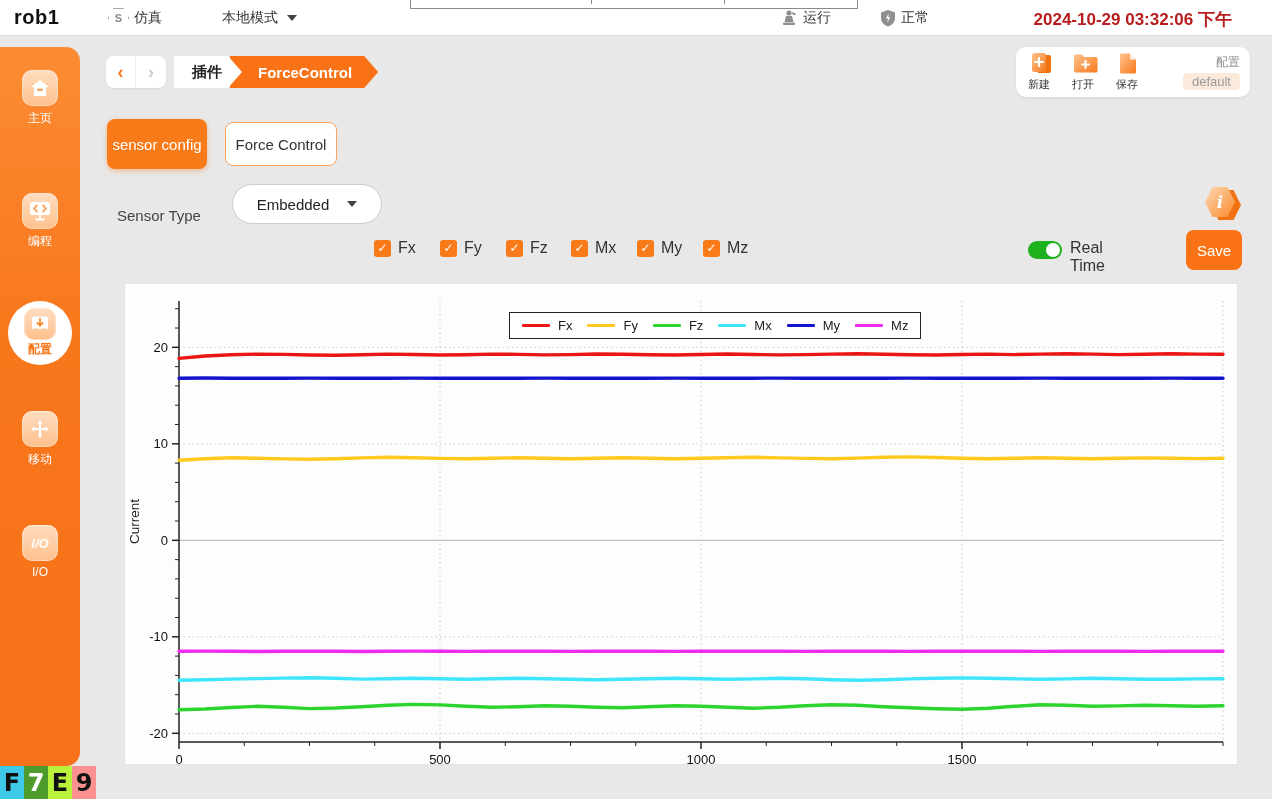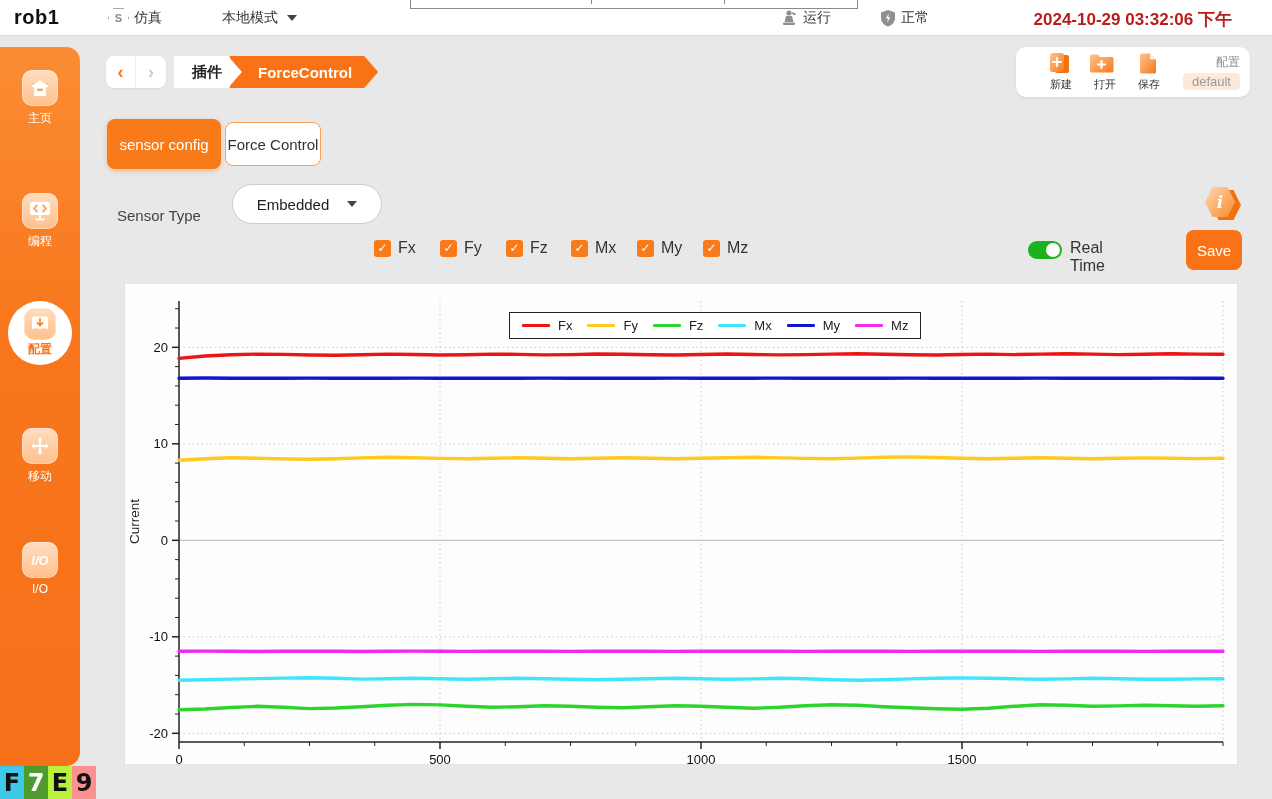--- a/index.html
+++ b/index.html
@@ -27,21 +27,21 @@
   .nav-item { display:flex; flex-direction:column; align-items:center; gap:4px; cursor:pointer; }
   .tile { width:36px; height:36px; border-radius:10px; background:linear-gradient(180deg,#ffddc0,#ffc08d);
           display:flex; align-items:center; justify-content:center; color:#fff; font-weight:bold;
           box-shadow:inset 0 0 0 1px rgba(255,255,255,.35); }
   .nav-label { font-size:12px; color:#fff; }
   .nav-home { margin-top:23px; } .nav-prog { margin-top:39px; }
   .nav-sel-wrap { margin-top:24px; width:64px; height:64px; border-radius:50%; background:#fff;
                   display:flex; flex-direction:column; align-items:center; justify-content:center; gap:1px; }
   .nav-sel-wrap .tile { width:32px; height:32px; }
   .nav-sel-wrap .nav-label { color:#f97316; font-weight:bold; }
-  .nav-move { margin-top:36px; } .nav-io { margin-top:30px; }
+  .nav-move { margin-top:19px; } .nav-io { margin-top:30px; }
   .io-text { font-size:13px; font-weight:bold; color:#fff; font-style:italic; }
   .speed-block { margin-top:auto; display:flex; flex-direction:column; align-items:center; }
   .speed-pct { color:#fff; font-size:20px; font-weight:bold; }
   .speed-rule { width:56px; height:2px; background:#fff; margin:6px 0 12px; }
   .speed-mm { color:#fff; font-size:14px; }
   .play-btn { margin:18px 0 24px; width:42px; height:42px; border-radius:50%; background:#ffe7d4;
               display:flex; align-items:center; justify-content:center; cursor:pointer; }
   .play-tri { width:0; height:0; border-left:14px solid #f97316; border-top:9px solid transparent; border-bottom:9px solid transparent; margin-left:4px; }
 
   
@@ -57,29 +57,29 @@
   .histbtn.back { color:#f97316; border-right:1px solid #eee; }
   .histbtn.fwd { color:#ccc; }
   .crumb { display:flex; align-items:center; font-size:15px; font-weight:bold; height:32px; }
   .crumb-plugin { background:#fff; color:#222; padding:0 20px 0 18px; margin-left:8px; z-index:2;
       clip-path:polygon(0 0,calc(100% - 14px) 0,100% 50%,calc(100% - 14px) 100%,0 100%); }
   .crumb-active { background:#f97316; color:#fff; padding:0 26px 0 28px; margin-left:-12px;
       clip-path:polygon(0 0,calc(100% - 14px) 0,100% 50%,calc(100% - 14px) 100%,0 100%); }
 
   .toolbar-card { position:absolute; left:920px; top:11px; width:234px; height:50px; background:#fff; border-radius:10px;
       box-shadow:0 1px 3px rgba(0,0,0,.08); display:flex; align-items:center; padding:0 10px 0 12px; }
-  .tool-btn { width:44px; display:flex; flex-direction:column; align-items:flex-end; gap:1px; cursor:pointer; }
+  .tool-btn { width:44px; display:flex; flex-direction:column; align-items:flex-start; gap:1px; cursor:pointer; }
   .tool-btn .lbl { font-size:11px; color:#333; }
   .cfg-col { margin-left:auto; display:flex; flex-direction:column; align-items:flex-end; gap:2px; }
   .cfg-lbl { font-size:12px; color:#8a8a8a; }
   .cfg-pill { background:#fbeadb; color:#9a9a9a; font-size:13px; padding:1px 9px; border-radius:4px; }
 
   .tab { position:absolute; top:83px; height:50px; border-radius:8px; font-size:15px; display:flex; align-items:center; justify-content:center; cursor:pointer; }
-  .tab-sensor { left:11px; width:114px; background:#f97a18; color:#fff; box-shadow:0 2px 5px rgba(249,115,22,.4); }
-  .tab-force { left:129px; top:86px; width:96px; height:44px; background:#fff; border:1px solid #f9a05a; color:#333; }
+  .tab-sensor { left:11px; width:100px; background:#f97a18; color:#fff; box-shadow:0 2px 5px rgba(249,115,22,.4); }
+  .tab-force { left:129px; top:86px; width:112px; height:44px; background:#fff; border:1px solid #f9a05a; color:#333; }
 
   .sensor-label { position:absolute; left:21px; top:171px; font-size:15px; color:#444; }
   .dropdown { position:absolute; left:136px; top:148px; width:150px; height:40px; background:#fff; border:1px solid #ccc; border-radius:20px;
       display:flex; align-items:center; justify-content:center; gap:14px; font-size:15px; color:#222; cursor:pointer; }
   .info-hex { position:absolute; left:1109px; top:150px; width:36px; height:36px; cursor:pointer; }
   .info-hex .h { position:absolute; width:30px; height:32px; clip-path:polygon(25% 3%,75% 3%,100% 50%,75% 97%,25% 97%,0 50%); }
   .info-hex .h.back { left:6px; top:3px; background:#f07210; }
   .info-hex .h.front { left:0; top:0; background:linear-gradient(135deg,#ffd9b5,#f98a2b); display:flex; align-items:center; justify-content:center;
       color:#fff; font-family:"DejaVu Serif",serif; font-style:italic; font-weight:bold; font-size:17px; }
 

